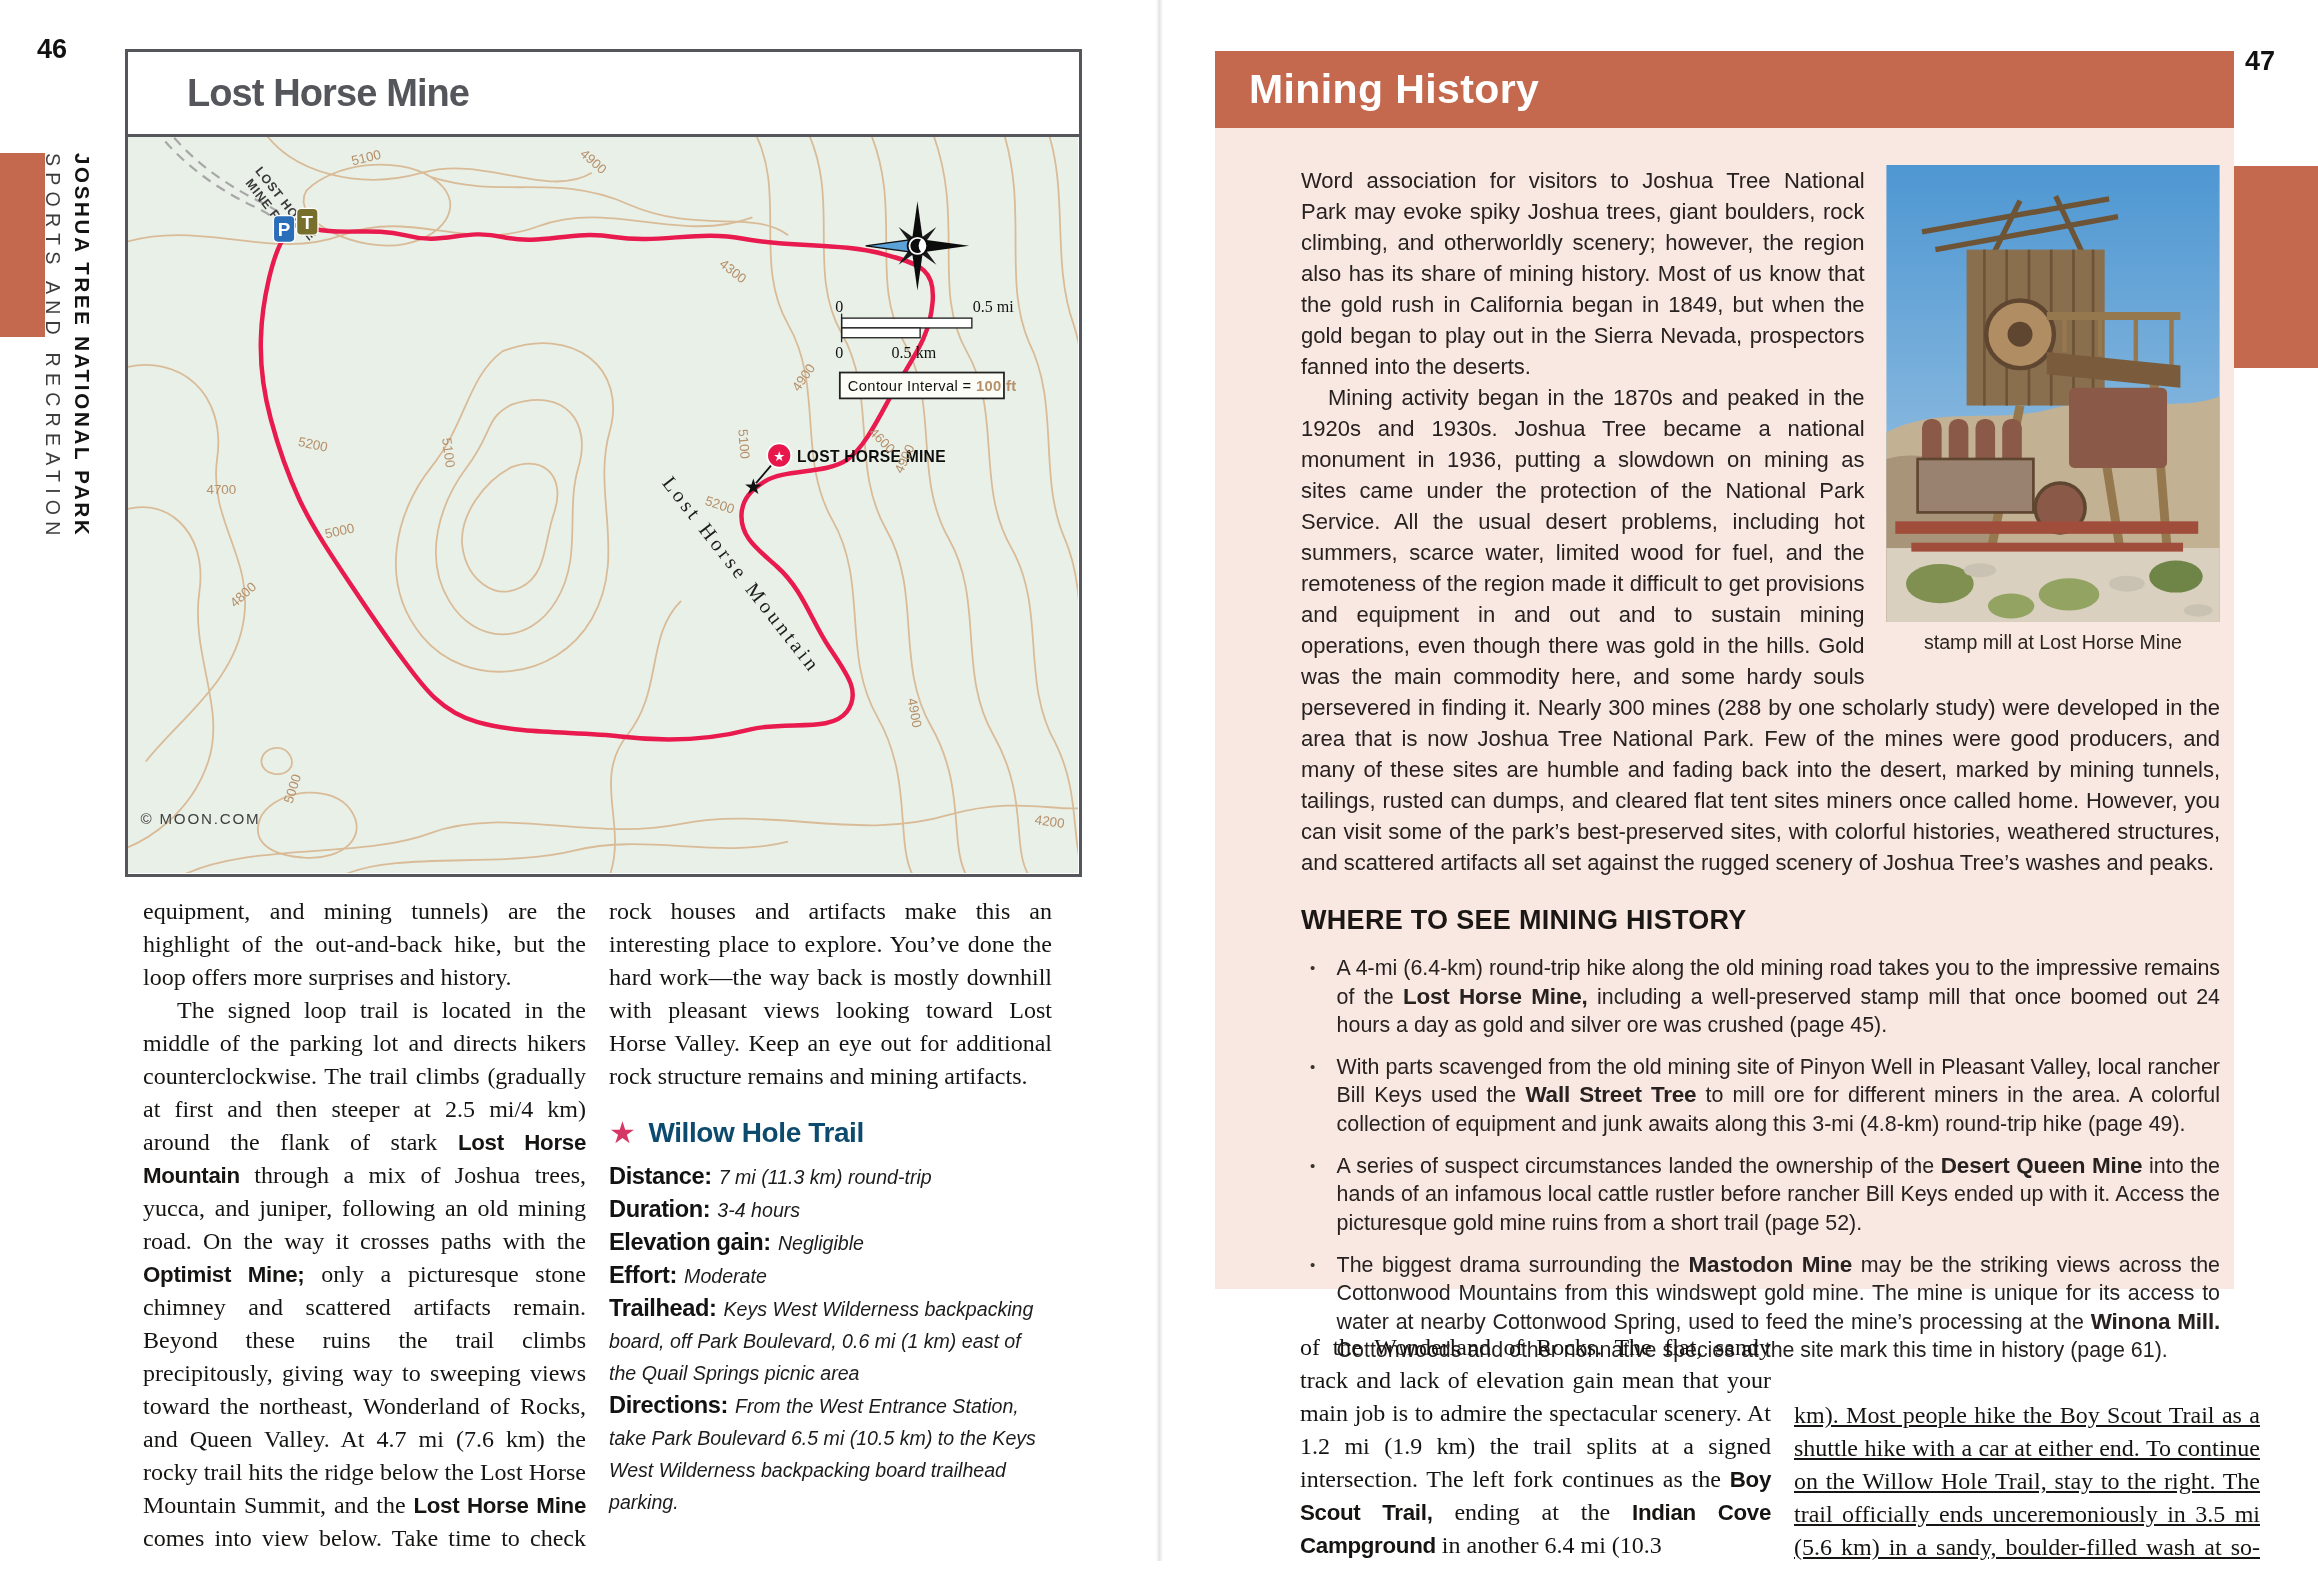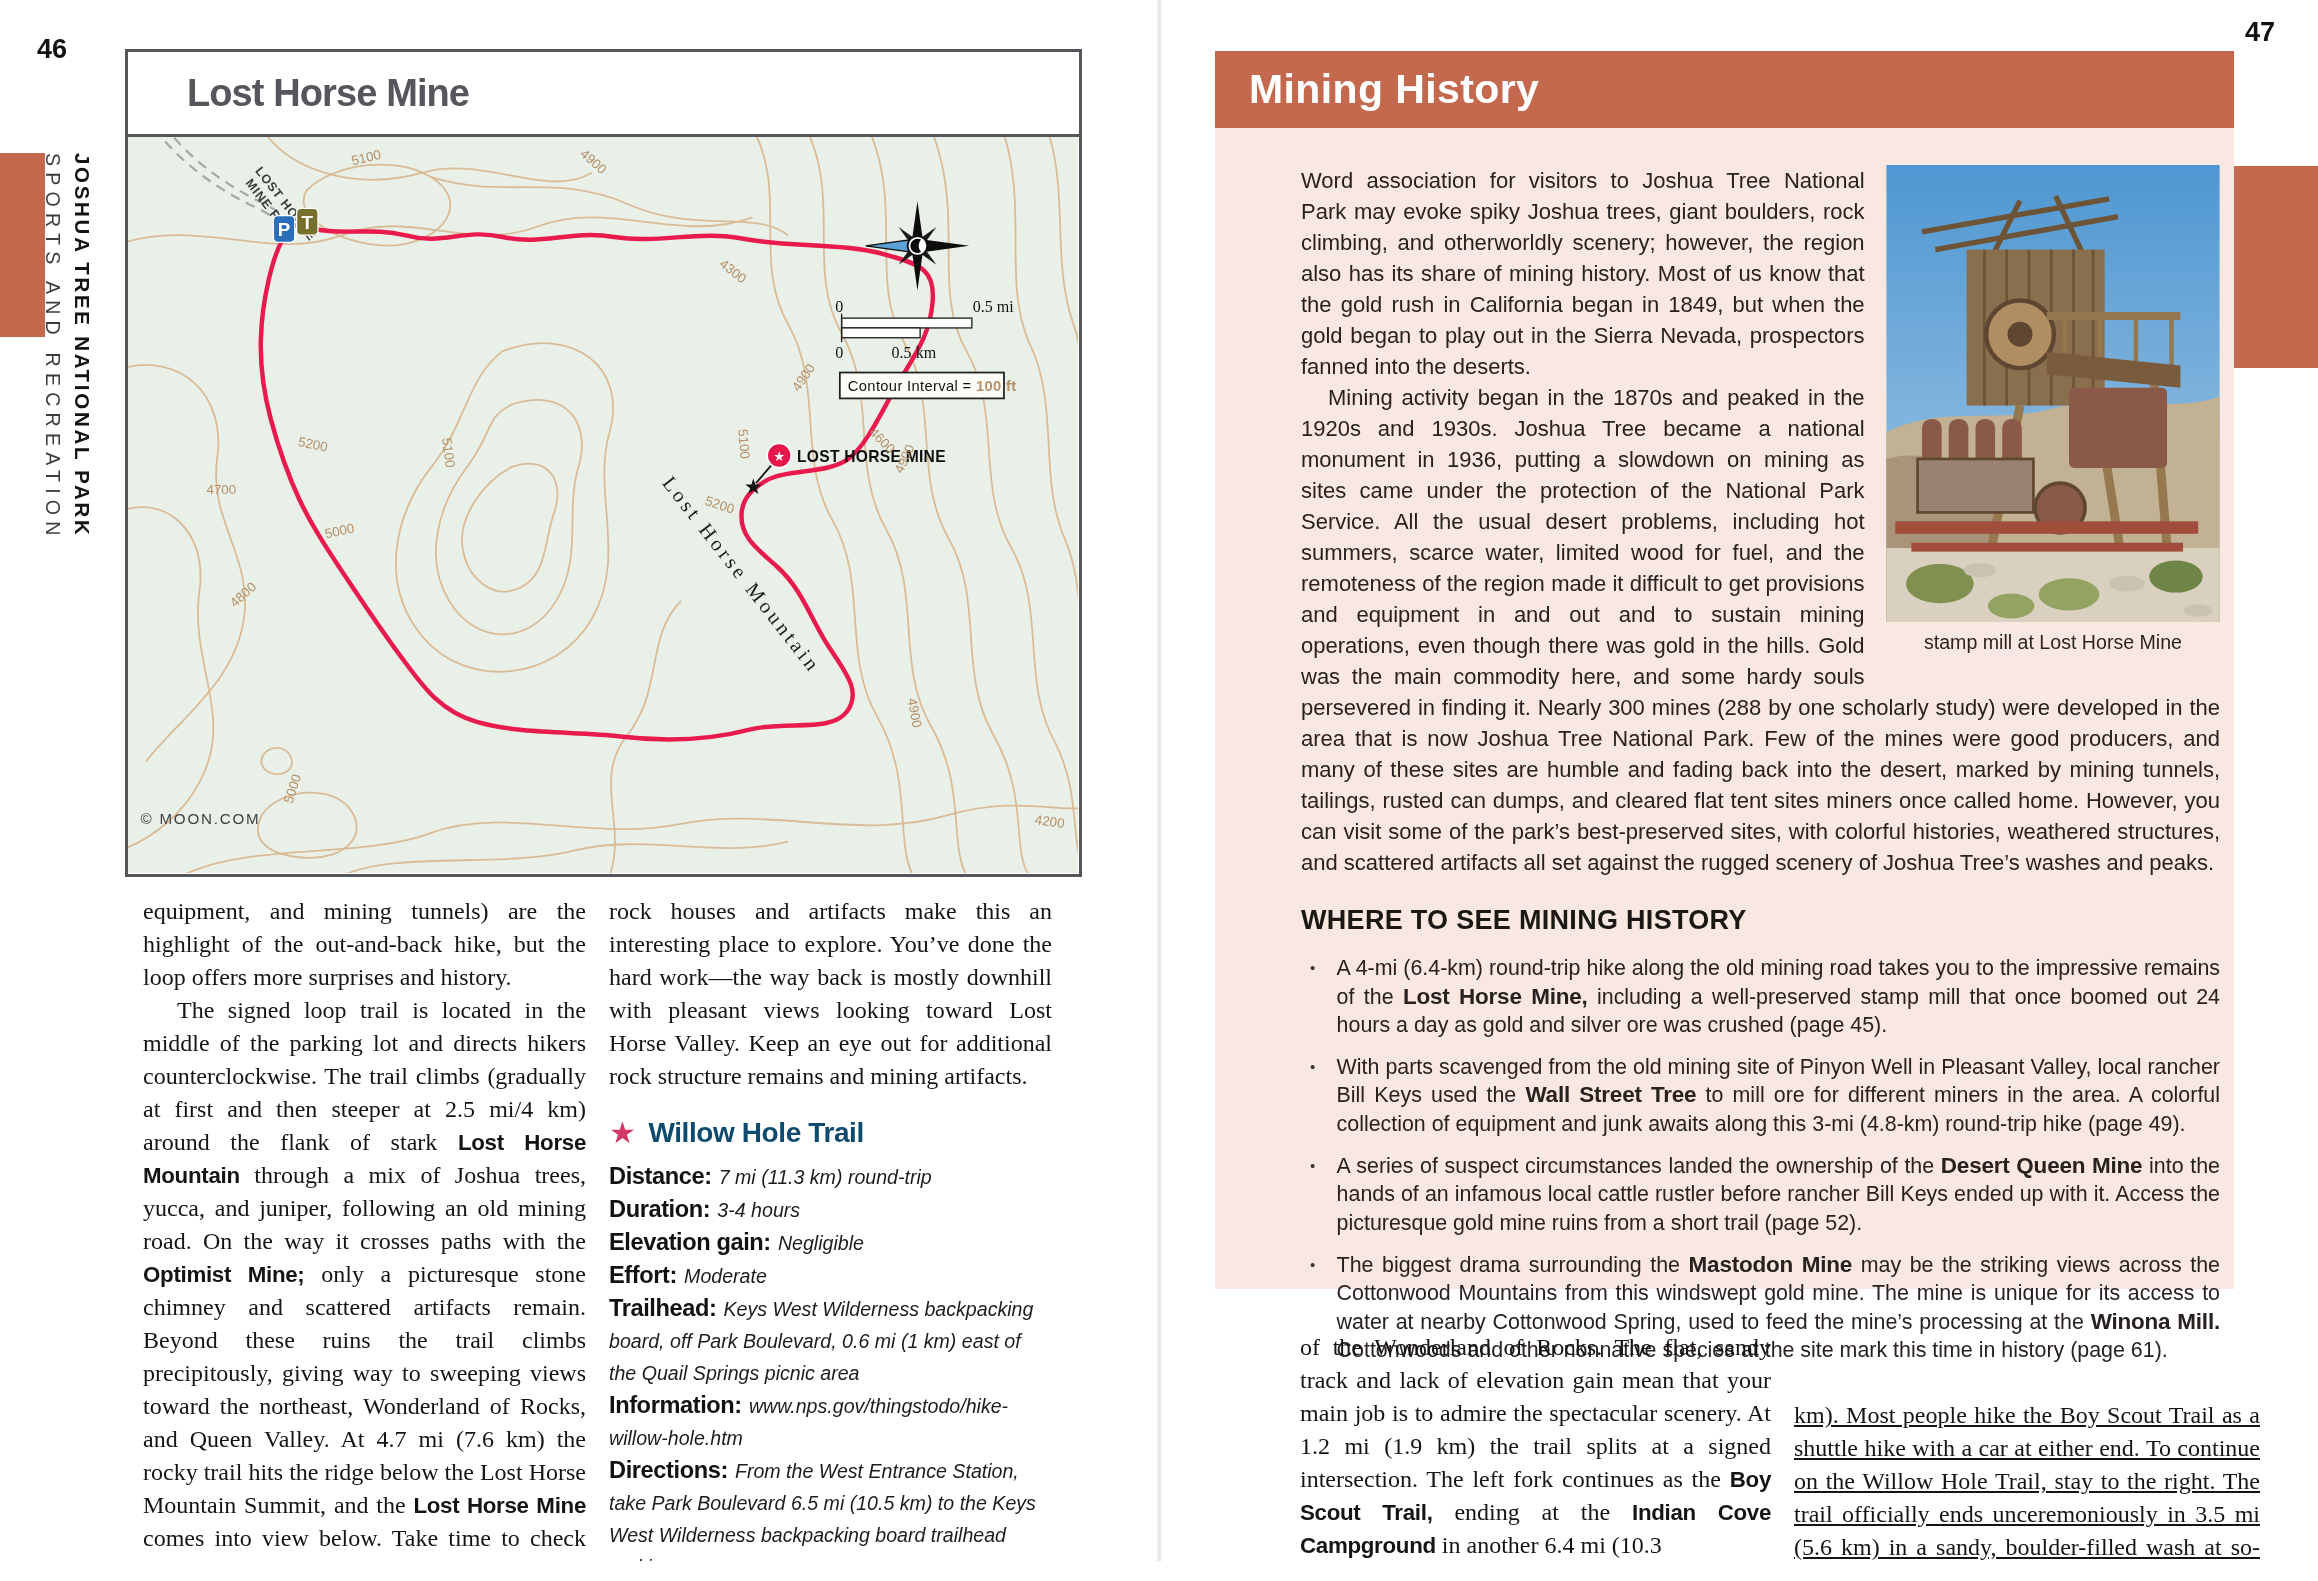--- a/index.html
+++ b/index.html
@@ -178,30 +178,29 @@
       <div class="trailhead">
         <span class="trailstar">★</span>
         <span class="trailname">Willow Hole Trail</span>
       </div>
       <div class="stats">
         <div><span class="lbl">Distance:</span><span>7 mi (11.3 km) round-trip</span></div>
         <div><span class="lbl">Duration:</span><span>3-4 hours</span></div>
         <div><span class="lbl">Elevation gain:</span><span>Negligible</span></div>
         <div><span class="lbl">Effort:</span><span>Moderate</span></div>
         <div><span class="lbl">Trailhead:</span><span>Keys West Wilderness backpacking board, off Park Boulevard, 0.6 mi (1 km) east of the Quail Springs picnic area</span></div>
-        <div><span class="lbl">Information:</span><span>www.nps.gov/thingstodo/hike-willow-hole.htm</span></div>
         <div><span class="lbl">Directions:</span><span>From the West Entrance Station, take Park Boulevard 6.5 mi (10.5 km) to the Keys West Wilderness backpacking board trailhead parking.</span></div>
       </div>
     </div>
 
   </div>
 
   <div class="abs gutter"></div>
 
-  <div class="abs pagenum" style="left:2245px;top:17px;">47</div>
+  <div class="abs pagenum" style="left:2245px;top:46px;">47</div>
   <div class="abs vtext vt-light" style="left:2176px;top:166px;">SPORTS AND RECREATION</div>
   <div class="abs vtext vt-bold" style="left:2204px;top:166px;">JOSHUA TREE NATIONAL PARK</div>
   <div class="abs tab" style="left:2233px;top:166px;width:86px;height:202px;"></div>
 
   <div class="abs band">
     <div class="bandtitle">Mining History</div>
   </div>
 
   <div class="abs panel">
     <div class="panelinner sansbody">

